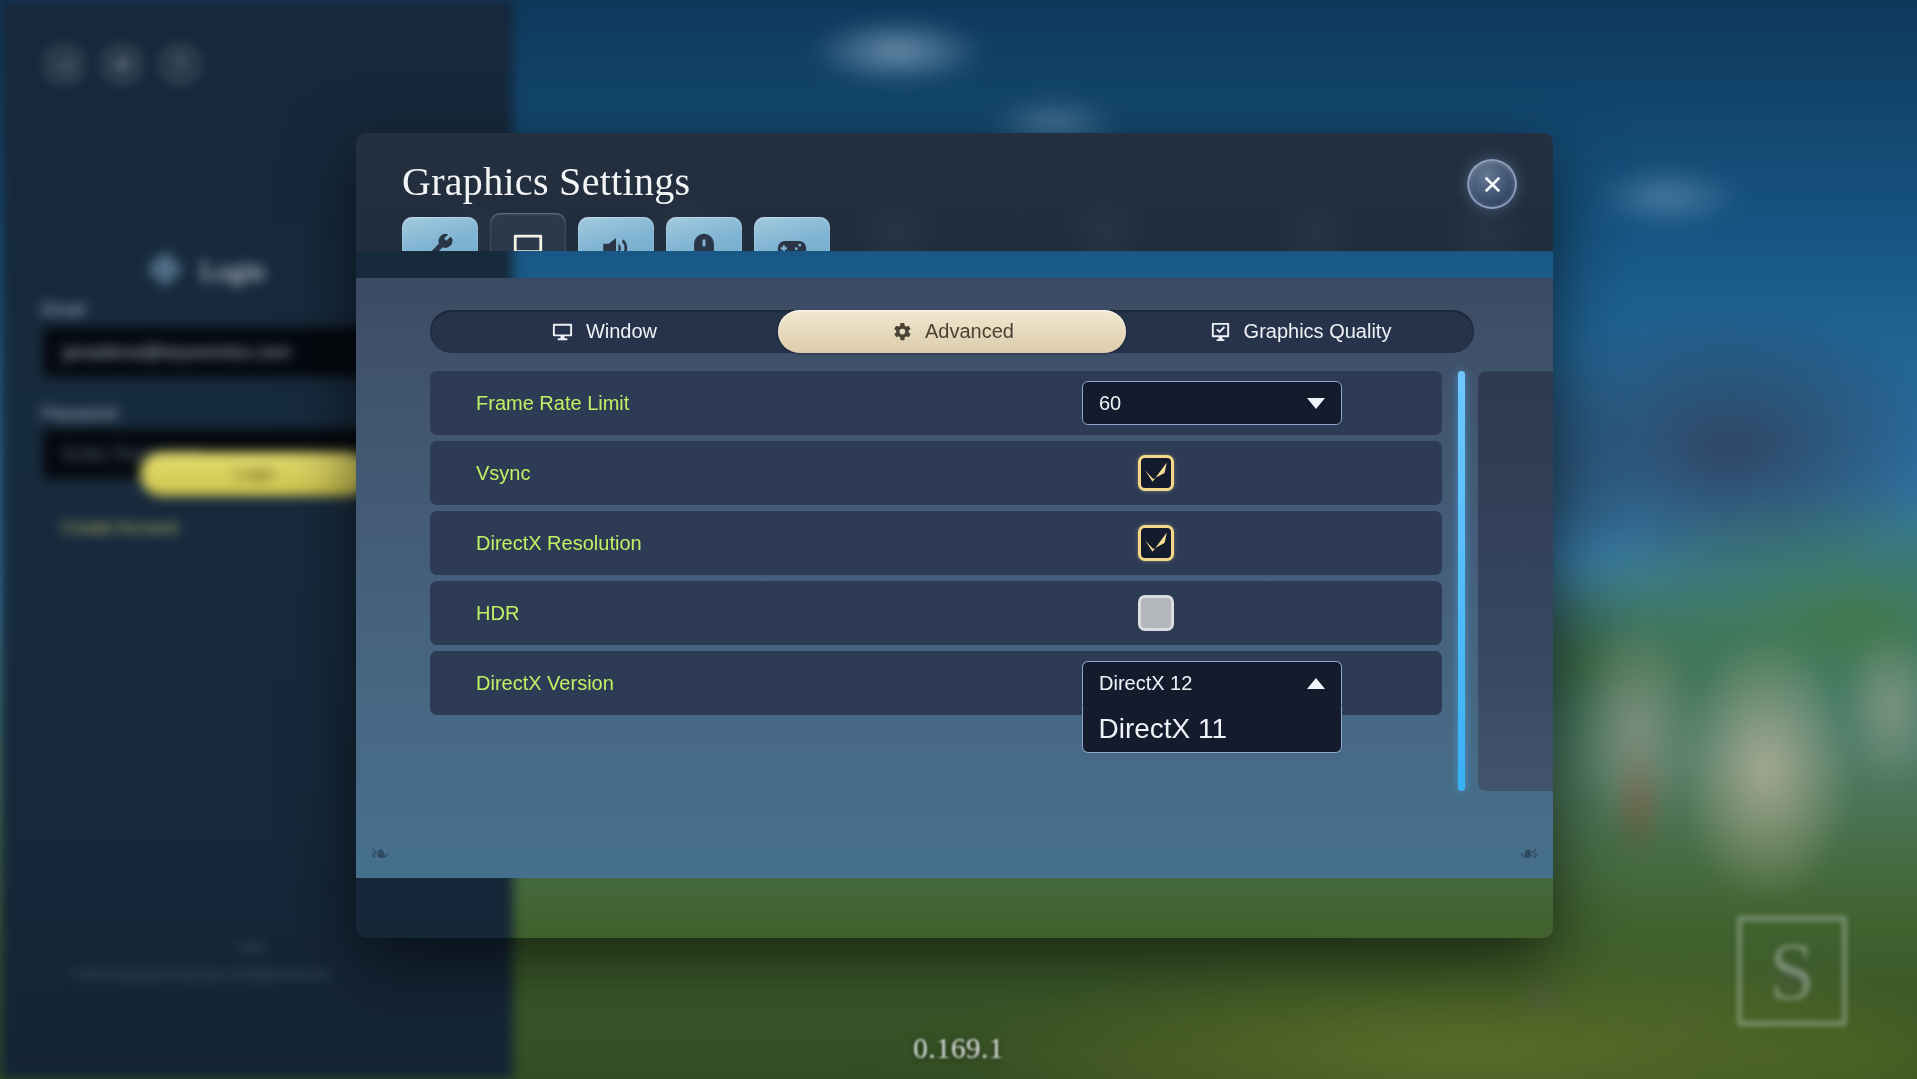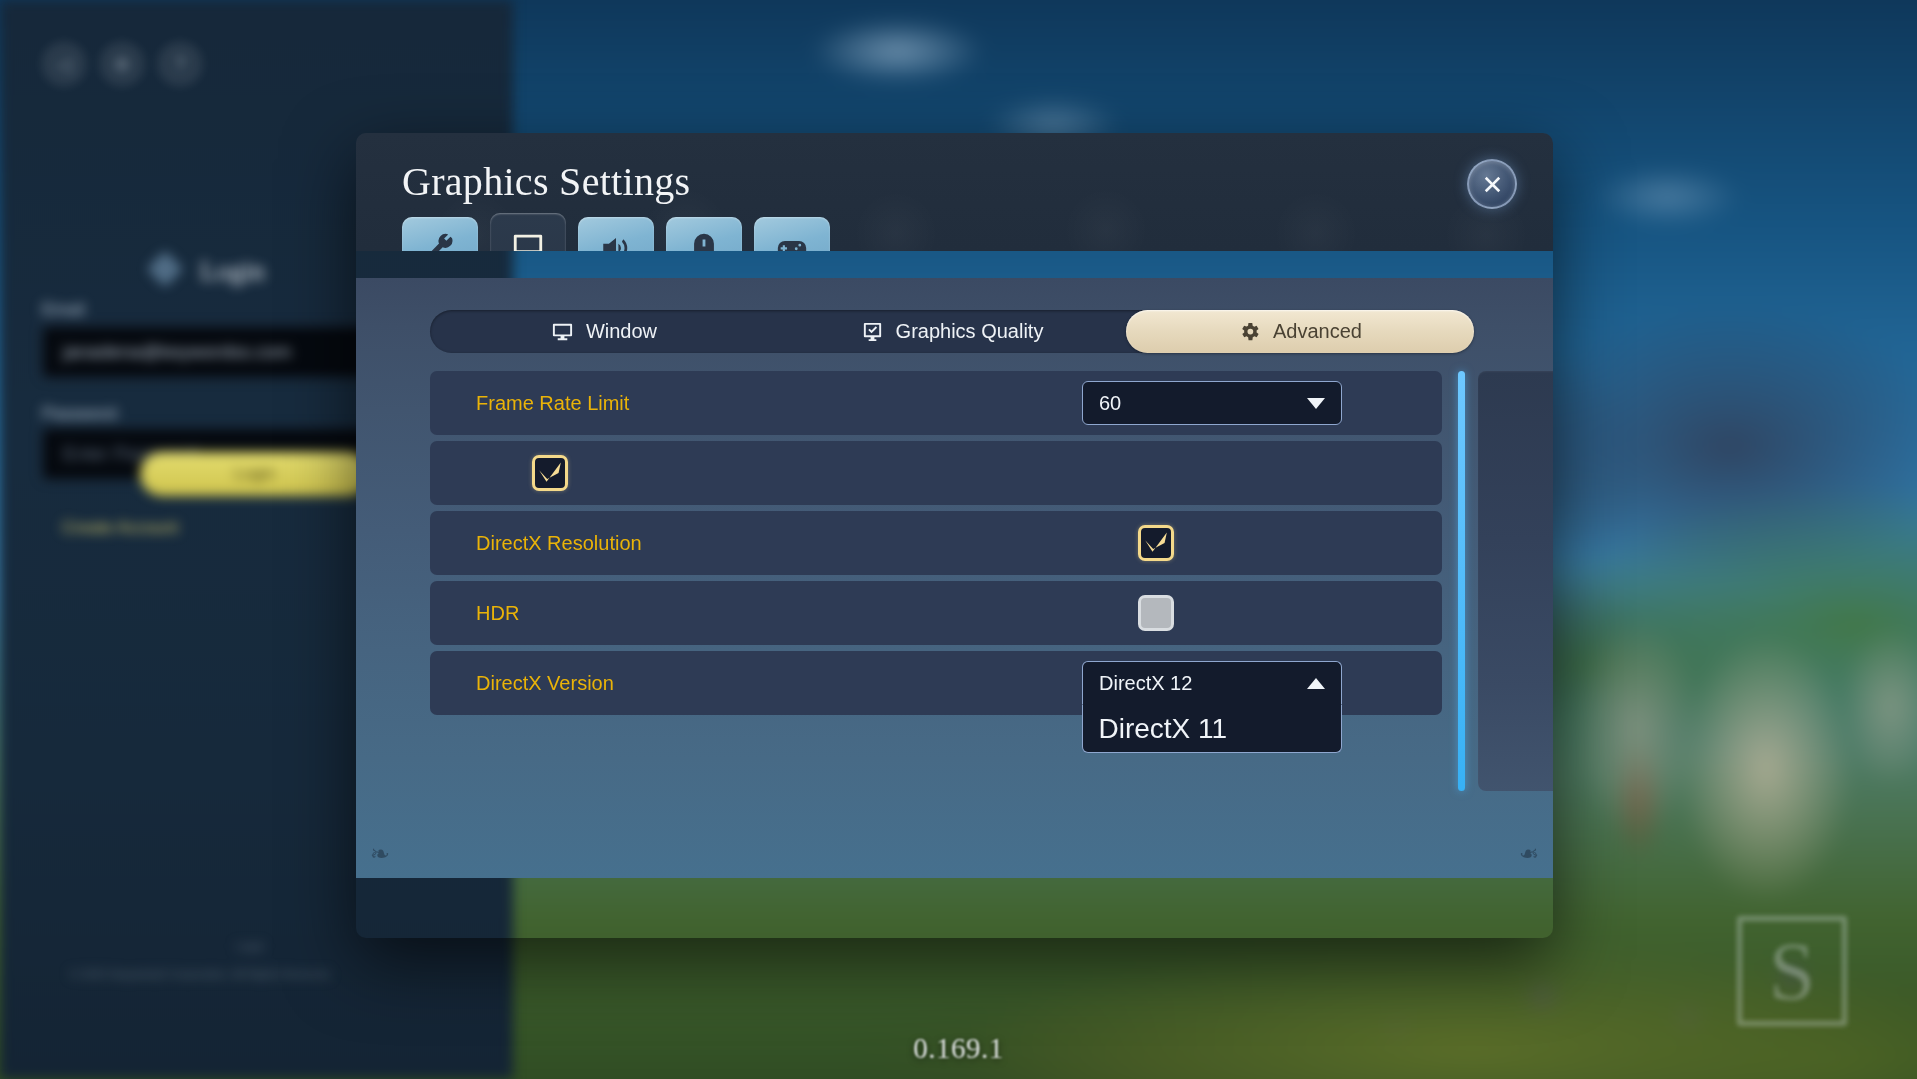--- a/index.html
+++ b/index.html
@@ -188,21 +188,21 @@
   
   #settings-list {
     position:absolute; left:74px; top:93px; width:1012px;
     display:flex; flex-direction:column; gap:6px;
   }
   .setting-row {
     height:64px; background:#2e3b55; border-radius:7px;
     display:flex; align-items:center; padding:0 0 0 46px;
     position:relative;
   }
-  .setting-row .row-label { font-size:20px; color:#eab308; flex:1; }
+  .setting-row .row-label { font-size:20px; color:#bef264; flex:1; }
   .ctl-slot {
     width:360px; display:flex; align-items:center; justify-content:flex-start;
     position:relative; height:64px;
   }
 
   .dropdown {
     position:relative; width:260px; height:44px; border-radius:6px;
     background:#131b2c; border:1.5px solid #8fa7cf;
     display:flex; align-items:center; padding:12px 16px; cursor:pointer;
   }
@@ -327,47 +327,48 @@
 
   <div id="dlg-body">
 
     <div id="subtabs">
       <div class="subtab">
         <svg viewBox="0 0 24 24">
             <path d="M3 4h18a1 1 0 0 1 1 1v11a1 1 0 0 1-1 1h-7v2h3v2H7v-2h3v-2H3a1 1 0 0 1-1-1V5a1 1 0 0 1 1-1zm1 2v9h16V6H4z"></path>
           </svg>
         <span class="lbl">Window</span>
       </div>
+      <div class="subtab active">
+        <svg viewBox="0 0 24 24">
+            <path d="M19.4 13a7.8 7.8 0 0 0 0-2l2-1.6-2-3.4-2.4 1a7.6 7.6 0 0 0-1.7-1L14.9 3h-4l-.4 2.9a7.6 7.6 0 0 0-1.7 1l-2.4-1-2 3.4L6.5 11a7.8 7.8 0 0 0 0 2l-2 1.6 2 3.4 2.4-1c.5.4 1.1.8 1.7 1l.4 3h4l.4-3c.6-.2 1.2-.6 1.7-1l2.4 1 2-3.4-2-1.6zM12.9 15a3 3 0 1 1 0-6 3 3 0 0 1 0 6z"></path>
+          </svg>
+        <span class="lbl">Advanced</span>
+      </div>
       <div class="subtab">
         <svg viewBox="0 0 24 24">
             <path d="M4 3h16a1 1 0 0 1 1 1v13a1 1 0 0 1-1 1h-6v2h2v2H8v-2h2v-2H4a1 1 0 0 1-1-1V4a1 1 0 0 1 1-1zm1 2v11h14V5H5zm2.6 5.4 1.4-1.4 2 2 4.4-4.4 1.4 1.4-5.8 5.8-3.4-3.4z"></path>
           </svg>
         <span class="lbl">Graphics Quality</span>
-      </div>
-      <div class="subtab active">
-        <svg viewBox="0 0 24 24">
-            <path d="M19.4 13a7.8 7.8 0 0 0 0-2l2-1.6-2-3.4-2.4 1a7.6 7.6 0 0 0-1.7-1L14.9 3h-4l-.4 2.9a7.6 7.6 0 0 0-1.7 1l-2.4-1-2 3.4L6.5 11a7.8 7.8 0 0 0 0 2l-2 1.6 2 3.4 2.4-1c.5.4 1.1.8 1.7 1l.4 3h4l.4-3c.6-.2 1.2-.6 1.7-1l2.4 1 2-3.4-2-1.6zM12.9 15a3 3 0 1 1 0-6 3 3 0 0 1 0 6z"></path>
-          </svg>
-        <span class="lbl">Advanced</span>
       </div>
     </div>
 
     <div id="settings-list">
 
       <div class="setting-row">
         <span class="row-label">Frame Rate Limit</span>
         <div class="ctl-slot">
           <div class="dropdown">
             <span class="dd-value">60</span>
             <span class="dd-arrow arrow-down"></span>
           </div>
         </div>
       </div>
 
       <div class="setting-row">
+        <span class="row-label">Vsync</span>
         <div class="ctl-slot">
           <div class="checkbox on">
             <svg viewBox="0 0 24 24">
                 <path d="M2 9.5 8.8 20 22 2.4l-2.1 9.6L9.4 17.6 2 9.5z"></path>
               </svg>
           </div>
         </div>
       </div>
 
       <div class="setting-row">

